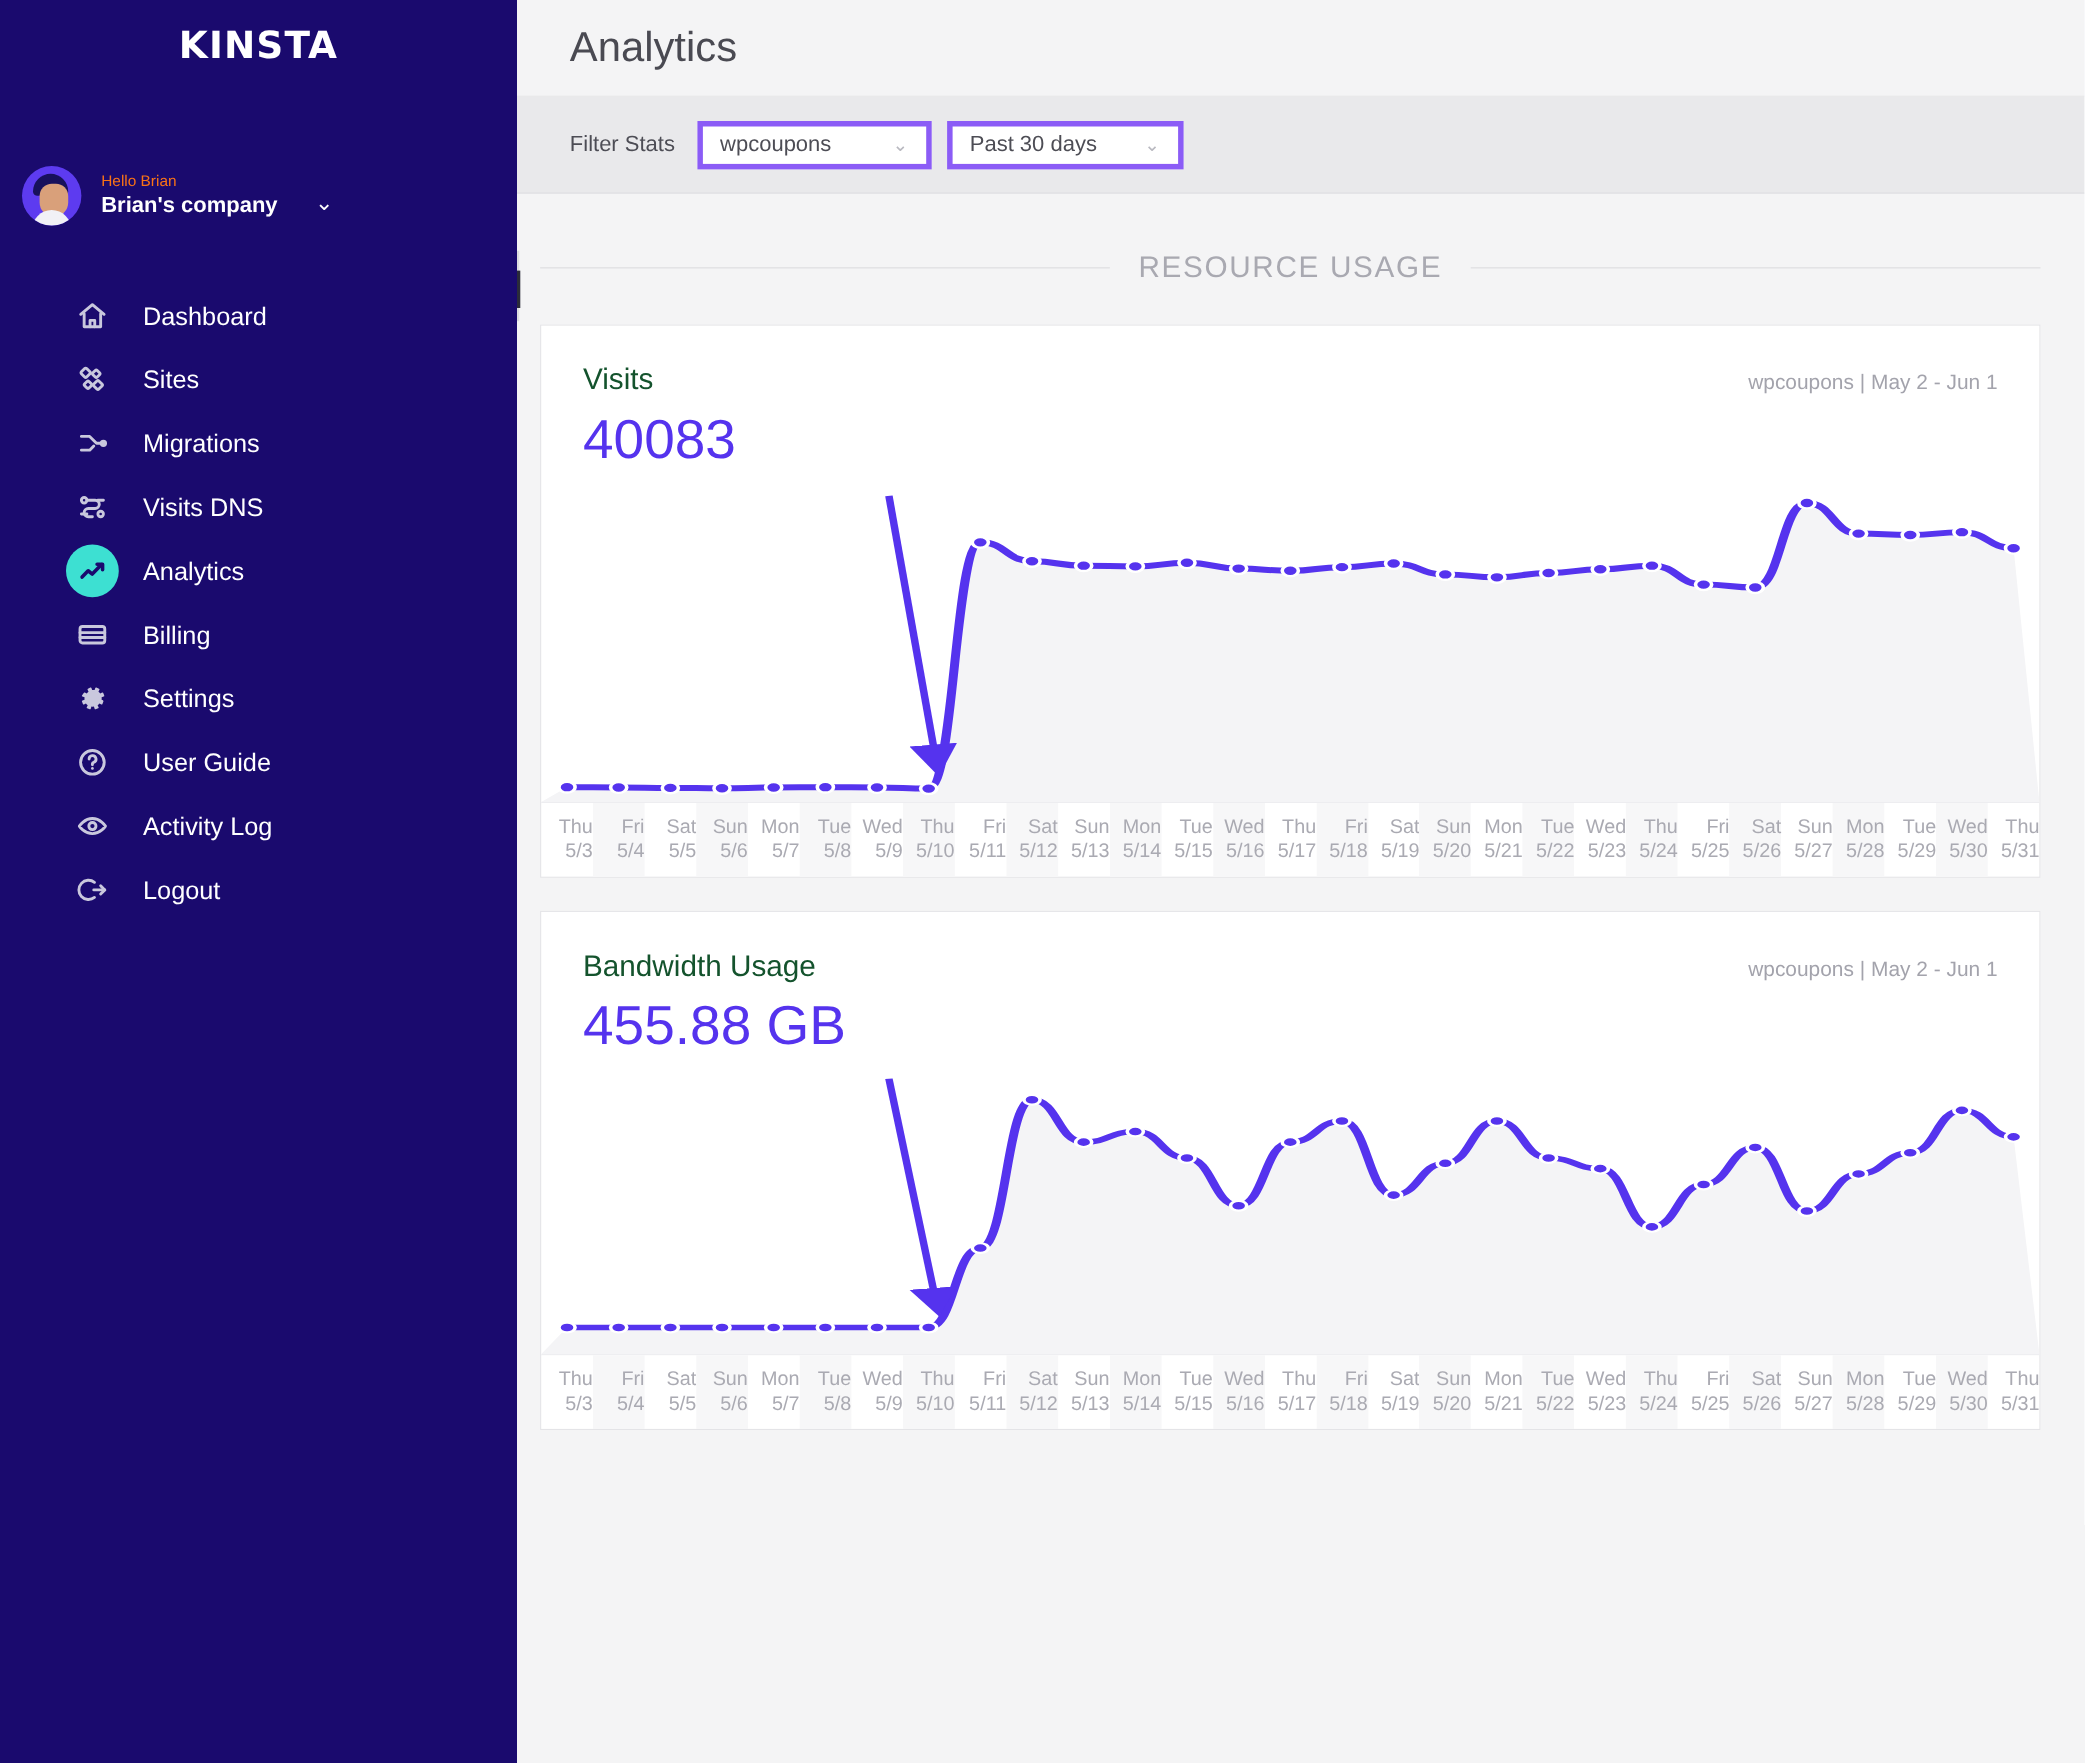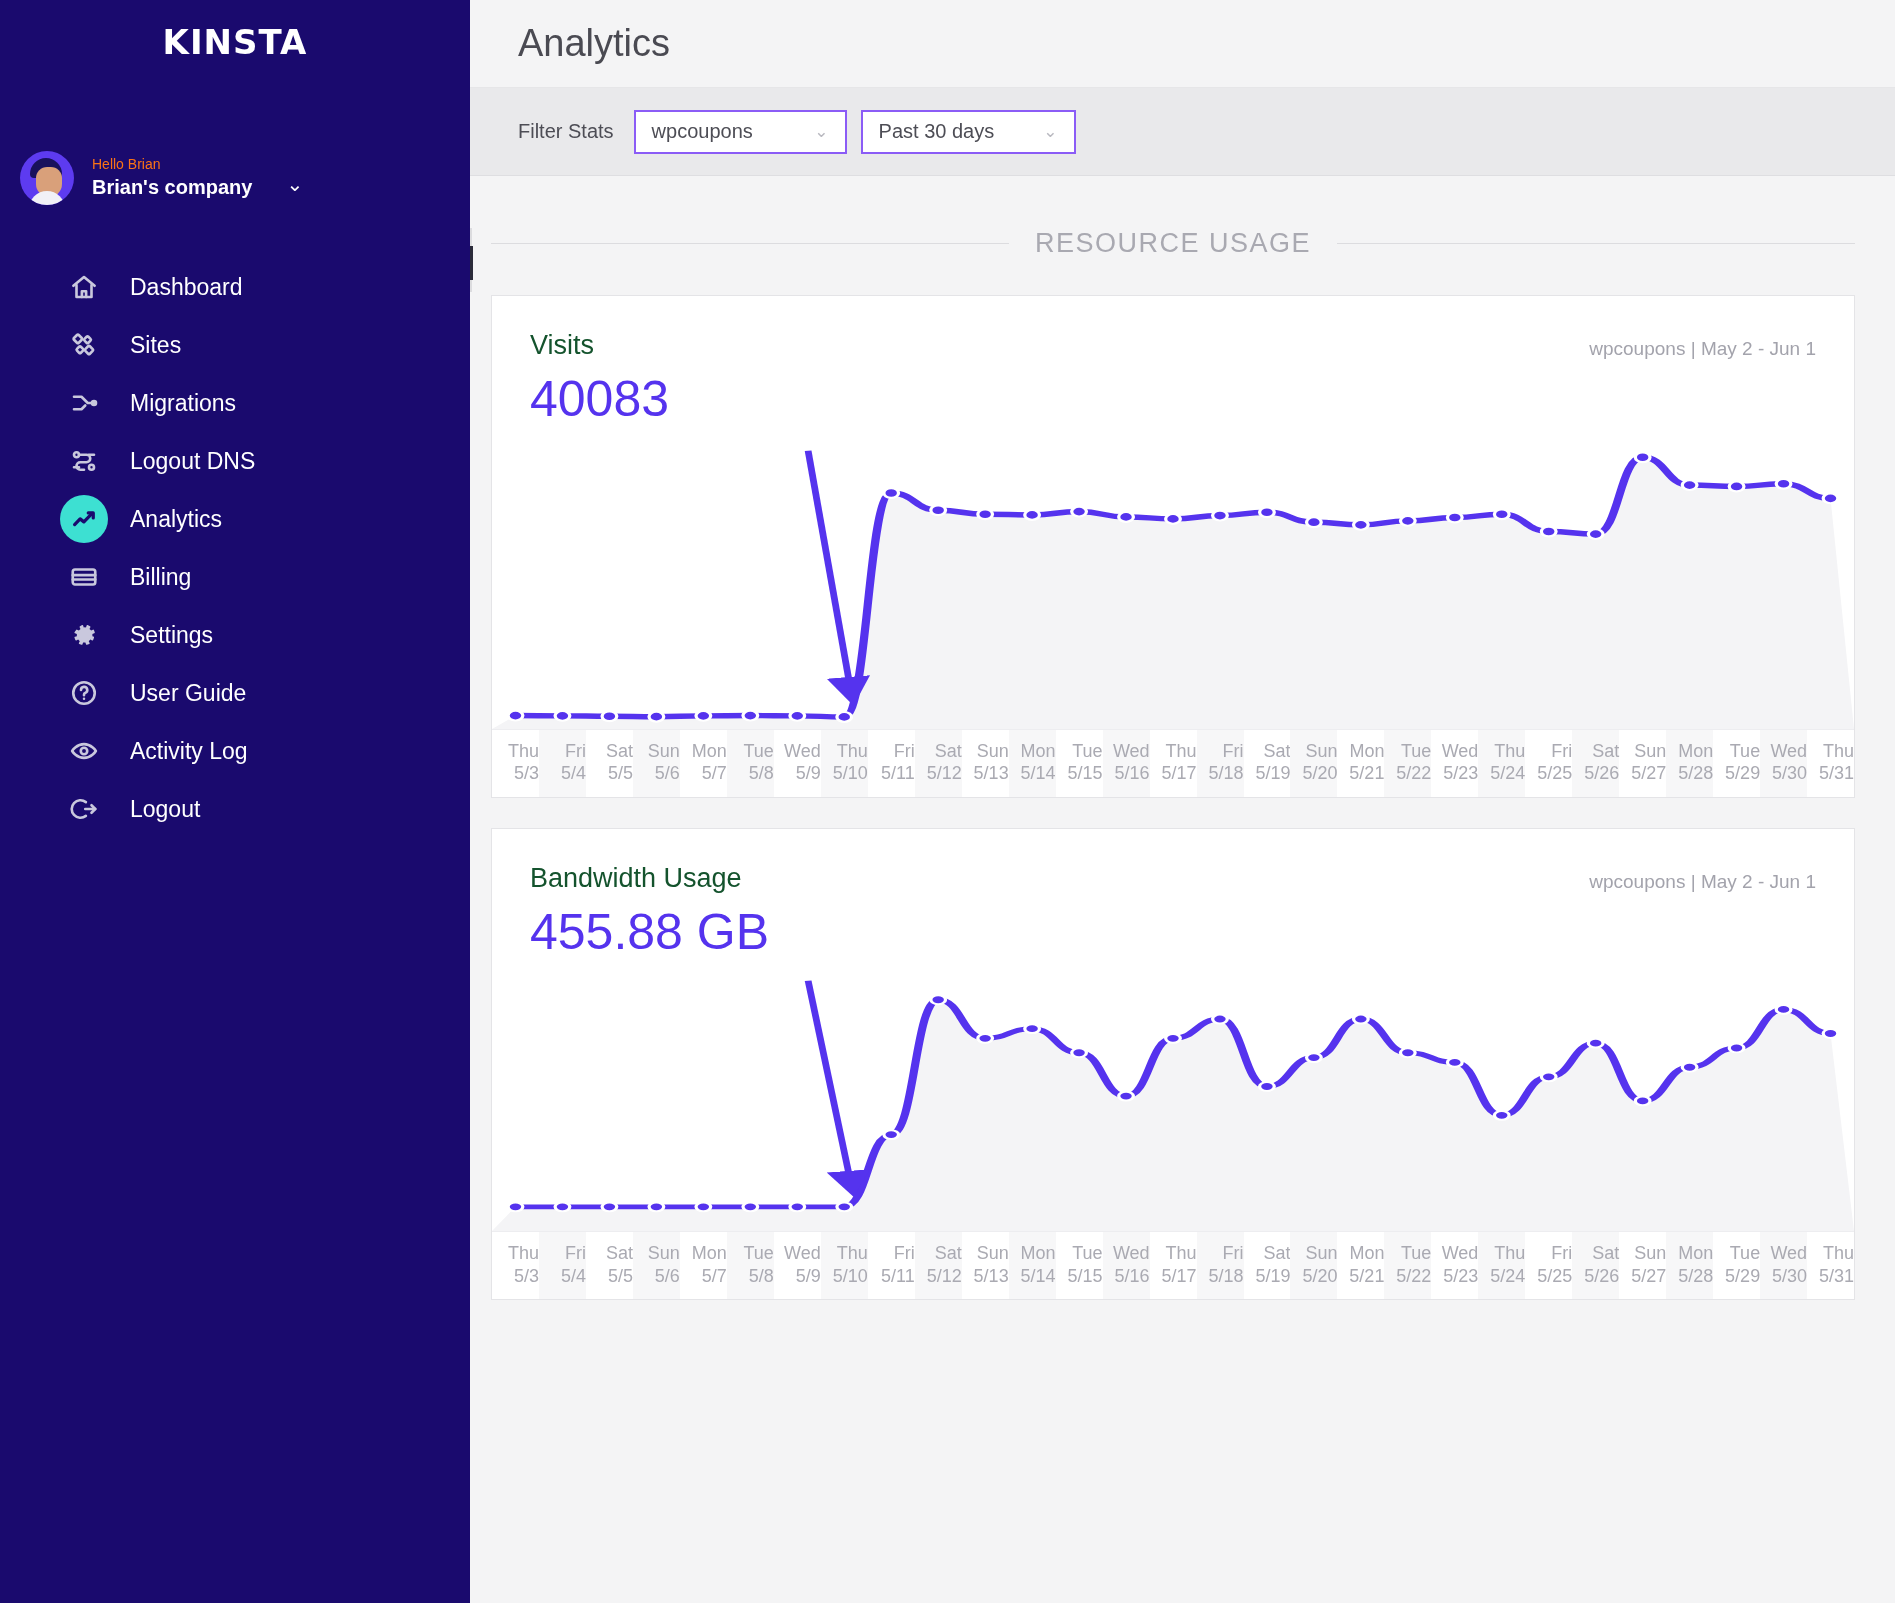--- a/index.html
+++ b/index.html
@@ -75,21 +75,21 @@
   }
   .page-title { font-size: 38px; color: #4a4a52; font-weight: 400; }
 
   .filter-bar {
     height: 88px; background: #e9e9eb;
     display: flex; align-items: center; padding-left: 48px;
     border-bottom: 1px solid #dedee1;
   }
   .filter-label { font-size: 20px; color: #4d4d55; margin-right: 20px; }
   .select {
-    height: 44px; background: #ffffff; border: 2px solid #8b5cf6;
+    height: 44px; background: #ffffff; border: 5px solid #8b5cf6;
     display: flex; align-items: center; justify-content: space-between;
     padding: 0 16px 0 16px; margin-right: 14px; cursor: pointer;
   }
   .select.site { width: 213px; }
   .select.range { width: 215px; }
   .select-value { font-size: 20px; color: #4d4d55; }
   .chev { color: #b9b9c0; font-size: 17px; margin-left: 10px; }
 
   .content { display: flex; padding-top: 52px; }
   .subnav {
@@ -201,21 +201,21 @@
         </a>
         <a class="nav-item">
           <span class="nav-icon">
             <svg width="30" height="30" viewBox="0 0 24 24">
               <circle stroke="#c9c8dd" stroke-width="2.1" fill="none" stroke-linecap="round" stroke-linejoin="round" cx="6" cy="7" r="2"></circle>
               <circle stroke="#c9c8dd" stroke-width="2.1" fill="none" stroke-linecap="round" stroke-linejoin="round" cx="18" cy="17" r="2"></circle>
               <path stroke="#c9c8dd" stroke-width="2.1" fill="none" stroke-linecap="round" stroke-linejoin="round" d="M8 7h6a3 3 0 0 1 0 6H9a3 3 0 0 0 0 6h3"></path>
               <path stroke="#c9c8dd" stroke-width="2.1" fill="none" stroke-linecap="round" stroke-linejoin="round" d="M16 7h4M4 17h4"></path>
             </svg>
           </span>
-          <span class="nav-label">Logout DNS</span>
+          <span class="nav-label">Visits DNS</span>
         </a>
         <a class="nav-item active">
           <span class="nav-icon">
             <svg width="30" height="30" viewBox="0 0 24 24">
               <path d="M4.5 16.5l4.4-4.6 3 2.4 6.6-6.8" stroke="#1a0a6e" stroke-width="2.6" fill="none" stroke-linecap="round" stroke-linejoin="round"></path>
               <path d="M15.4 7.1h4v4" stroke="#1a0a6e" stroke-width="2.6" fill="none" stroke-linecap="round" stroke-linejoin="round"></path>
             </svg>
           </span>
           <span class="nav-label">Analytics</span>
         </a>

